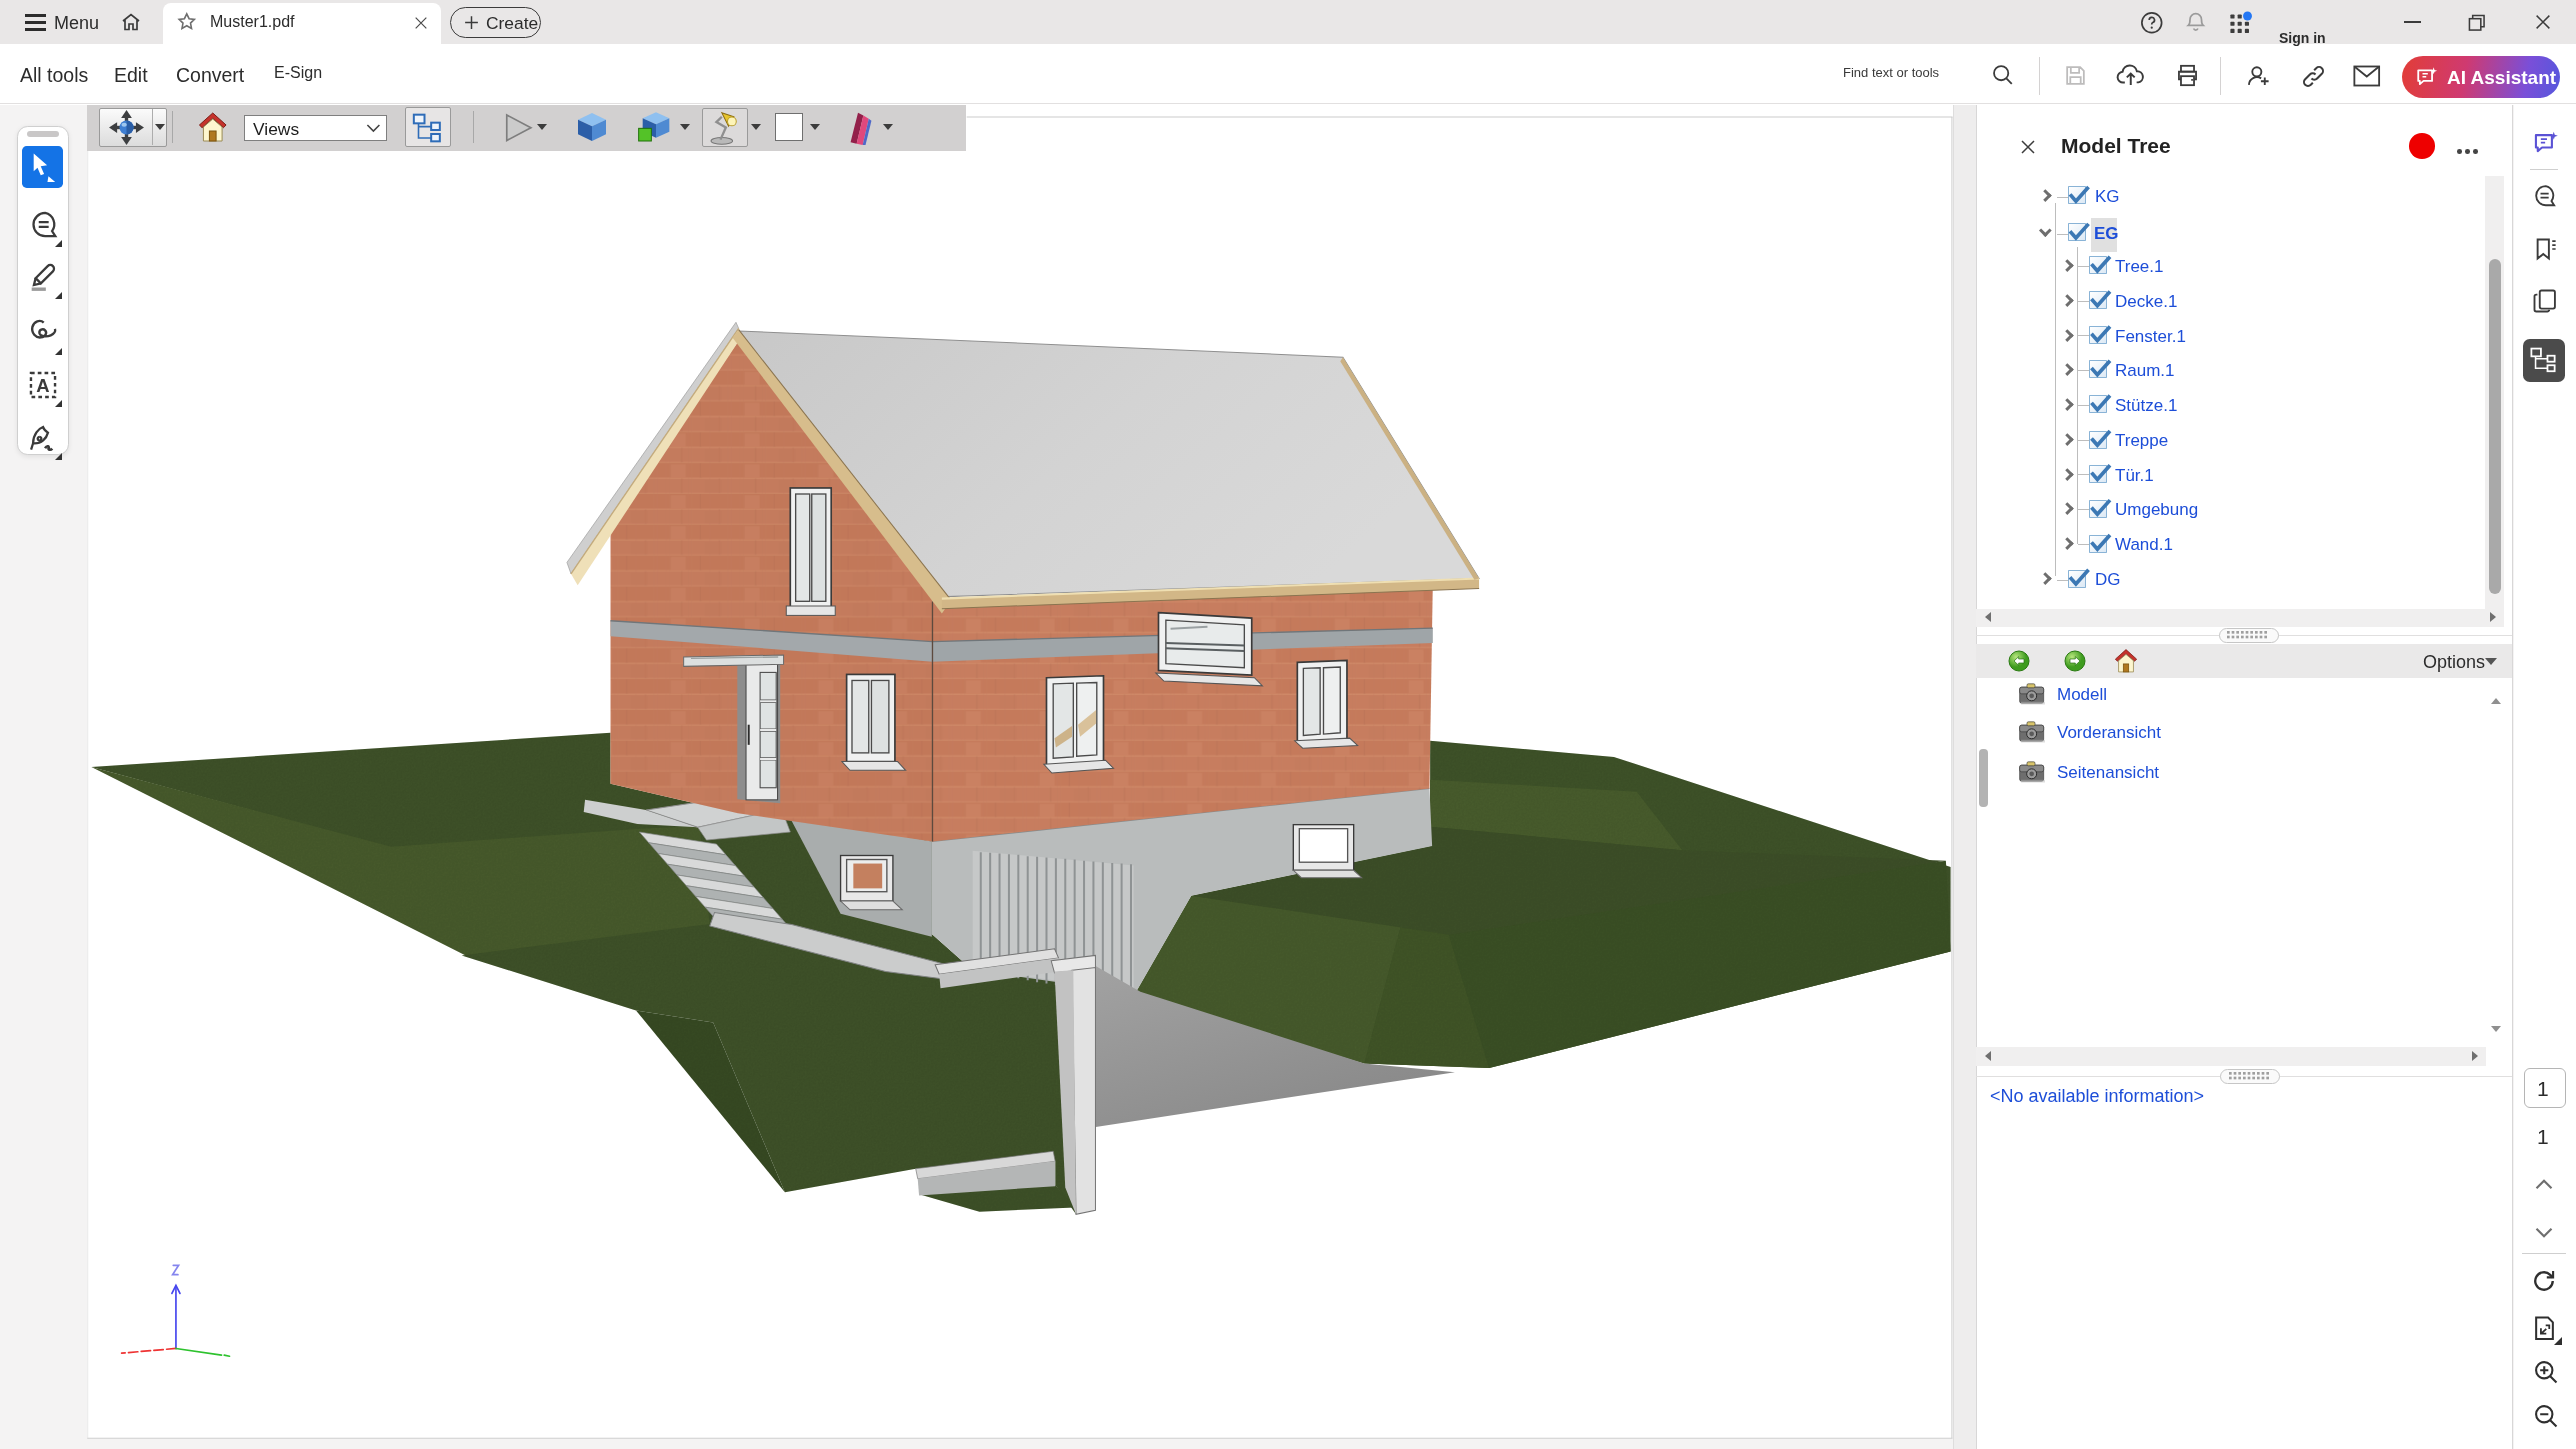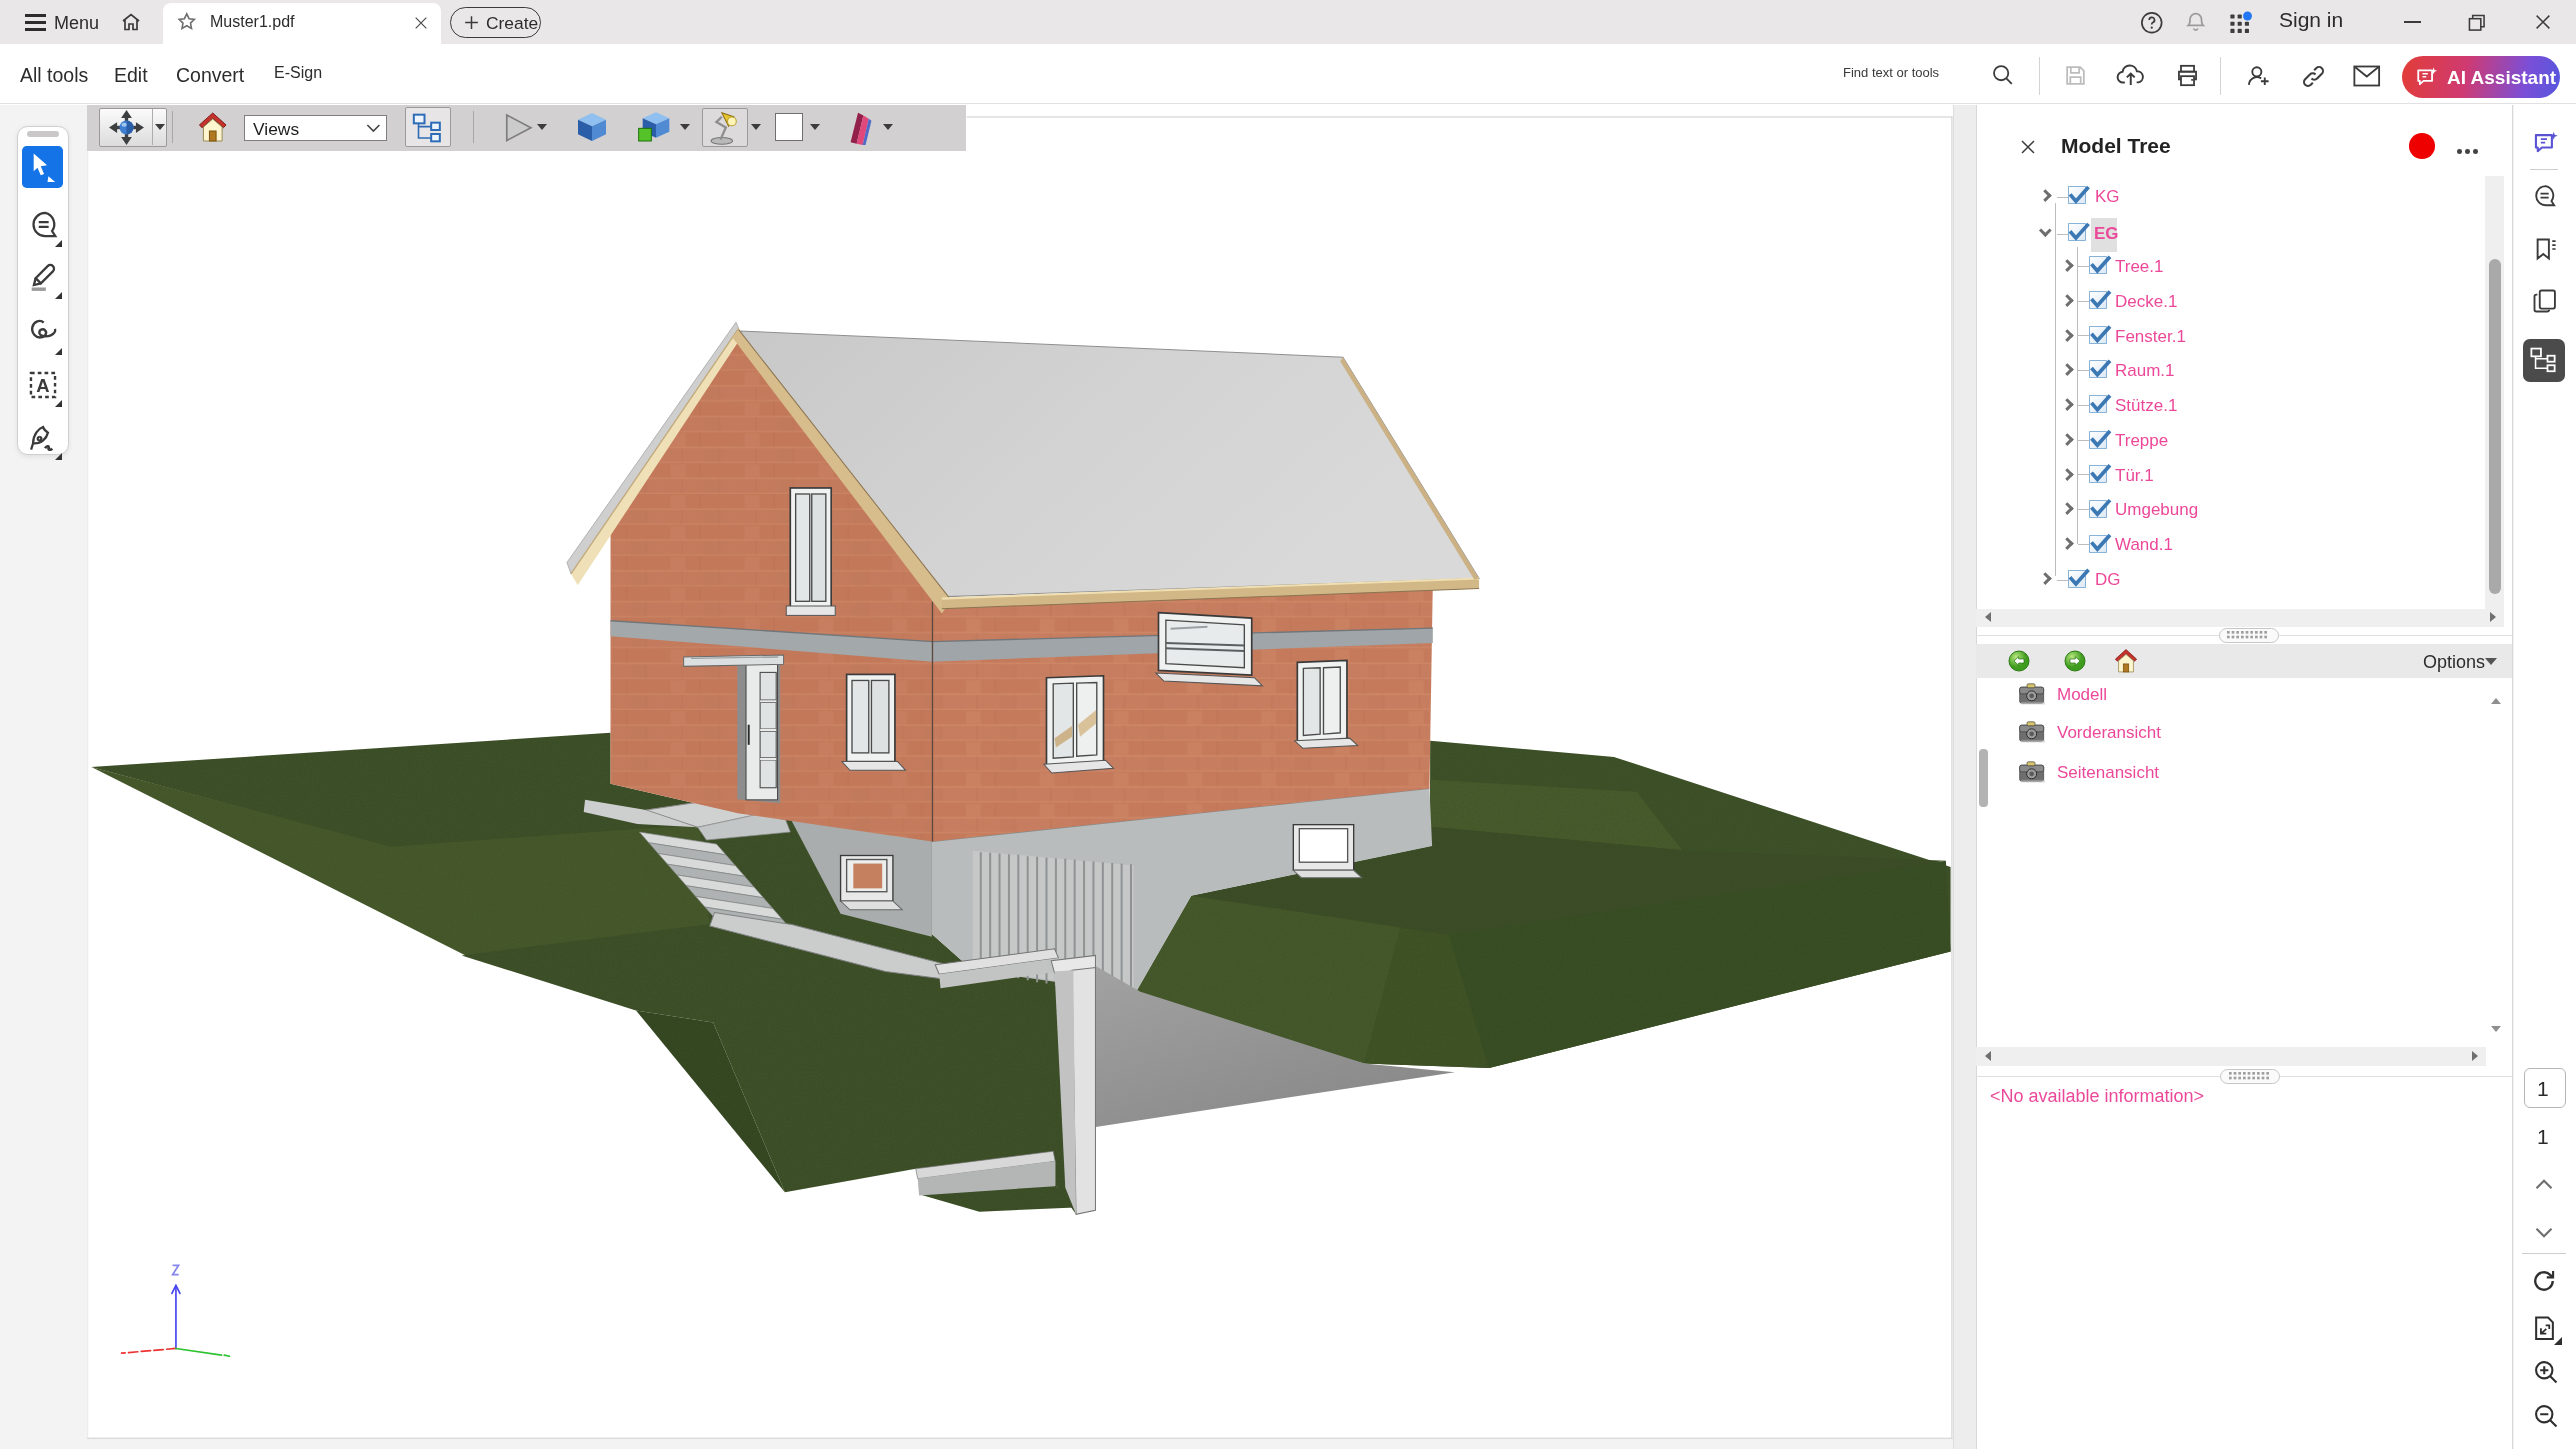--- a/index.html
+++ b/index.html
@@ -22,21 +22,21 @@
 
 #page{position:absolute;left:87px;top:105px;width:1866px;height:1334px;background:#fff}
 
 #vscroll{position:absolute;left:1953px;top:105px;width:23px;height:1344px;background:#eeeded;border-left:0.7px solid #dedddd}
 
 #panel{position:absolute;left:1976px;top:105px;width:537px;height:1344px;background:#fff}
 #rail{position:absolute;left:2514px;top:105px;width:62px;height:1344px;background:#fff}
 .vline{position:absolute;width:0.7px;background:#d8d7d7}
 .hline{position:absolute;height:0.7px;background:#d8d7d7}
 .dot3{display:inline-block;width:4.7px;height:4.7px;border-radius:50%;background:#444;margin-right:3.4px}
-.trerow{position:absolute;color:#ec4899;font-size:17px}
+.trerow{position:absolute;color:#1d4ed8;font-size:17px}
 .dar{position:absolute;width:0;height:0;border-left:5.4px solid transparent;border-right:5.4px solid transparent;border-top:6.7px solid #3c3c3c}
 .ctri{position:absolute;width:0;height:0;border-bottom:7.4px solid #333;border-left:7.4px solid transparent}
 .chev{position:absolute;width:8.7px;height:8.7px;border-right:3px solid #6e6e6e;border-top:3px solid #6e6e6e;transform:rotate(45deg)}
 .cbx{position:absolute;width:18px;height:18px;background:linear-gradient(135deg,#ffffff,#dce9f5);border:1.3px solid #89b3d6;border-radius:0.7px}
 .cam{position:absolute}
 svg{display:block}
 </style>
 </head>
 <body>
 <div id="app">
@@ -257,21 +257,21 @@
       <rect x="3.2" y="3.2" width="3.9" height="3.9" rx="0.8"></rect>
       <rect x="10" y="3.2" width="3.9" height="3.9" rx="0.8"></rect>
       <rect x="3.2" y="10" width="3.9" height="3.9" rx="0.8"></rect>
       <rect x="10" y="10" width="3.9" height="3.9" rx="0.8"></rect>
       <rect x="16.8" y="10" width="3.9" height="3.9" rx="0.8"></rect>
       <rect x="3.2" y="16.8" width="3.9" height="3.9" rx="0.8"></rect>
       <rect x="10" y="16.8" width="3.9" height="3.9" rx="0.8"></rect>
       <rect x="16.8" y="16.8" width="3.9" height="3.9" rx="0.8"></rect>
       <circle cx="19.3" cy="4.7" r="4.2" fill="#2477f4"></circle>
     </svg>
-  <div class="tx" style="left:2279px;top:8px;font-size:21px;font-weight:normal">Sign in</div>
+  <div class="tx" style="left:2279px;top:30px;font-size:14px;font-weight:bold">Sign in</div>
   <div class="abs" style="left:2404px;top:21px;width:17px;height:2.3px;background:#3b3b3b"></div>
   <svg class="abs" style="left:2467px;top:12.7px" width="19.5" height="19.5" viewBox="0 0 24 24" fill="none" stroke="#3b3b3b" stroke-width="1.9">
       <rect x="3" y="7" width="14" height="14"></rect>
       <path d="M7 7 V3 H21 V17 H17"></path>
     </svg>
   <svg class="abs" style="left:2534px;top:13.4px" width="18" height="18" viewBox="0 0 24 24" stroke="#3b3b3b" stroke-width="1.9">
       <path d="M3.5 3.5 20.5 20.5 M20.5 3.5 3.5 20.5"></path>
     </svg>
   
   <div class="tx" style="left:20px;top:64px;font-size:19.5px">All tools</div>

